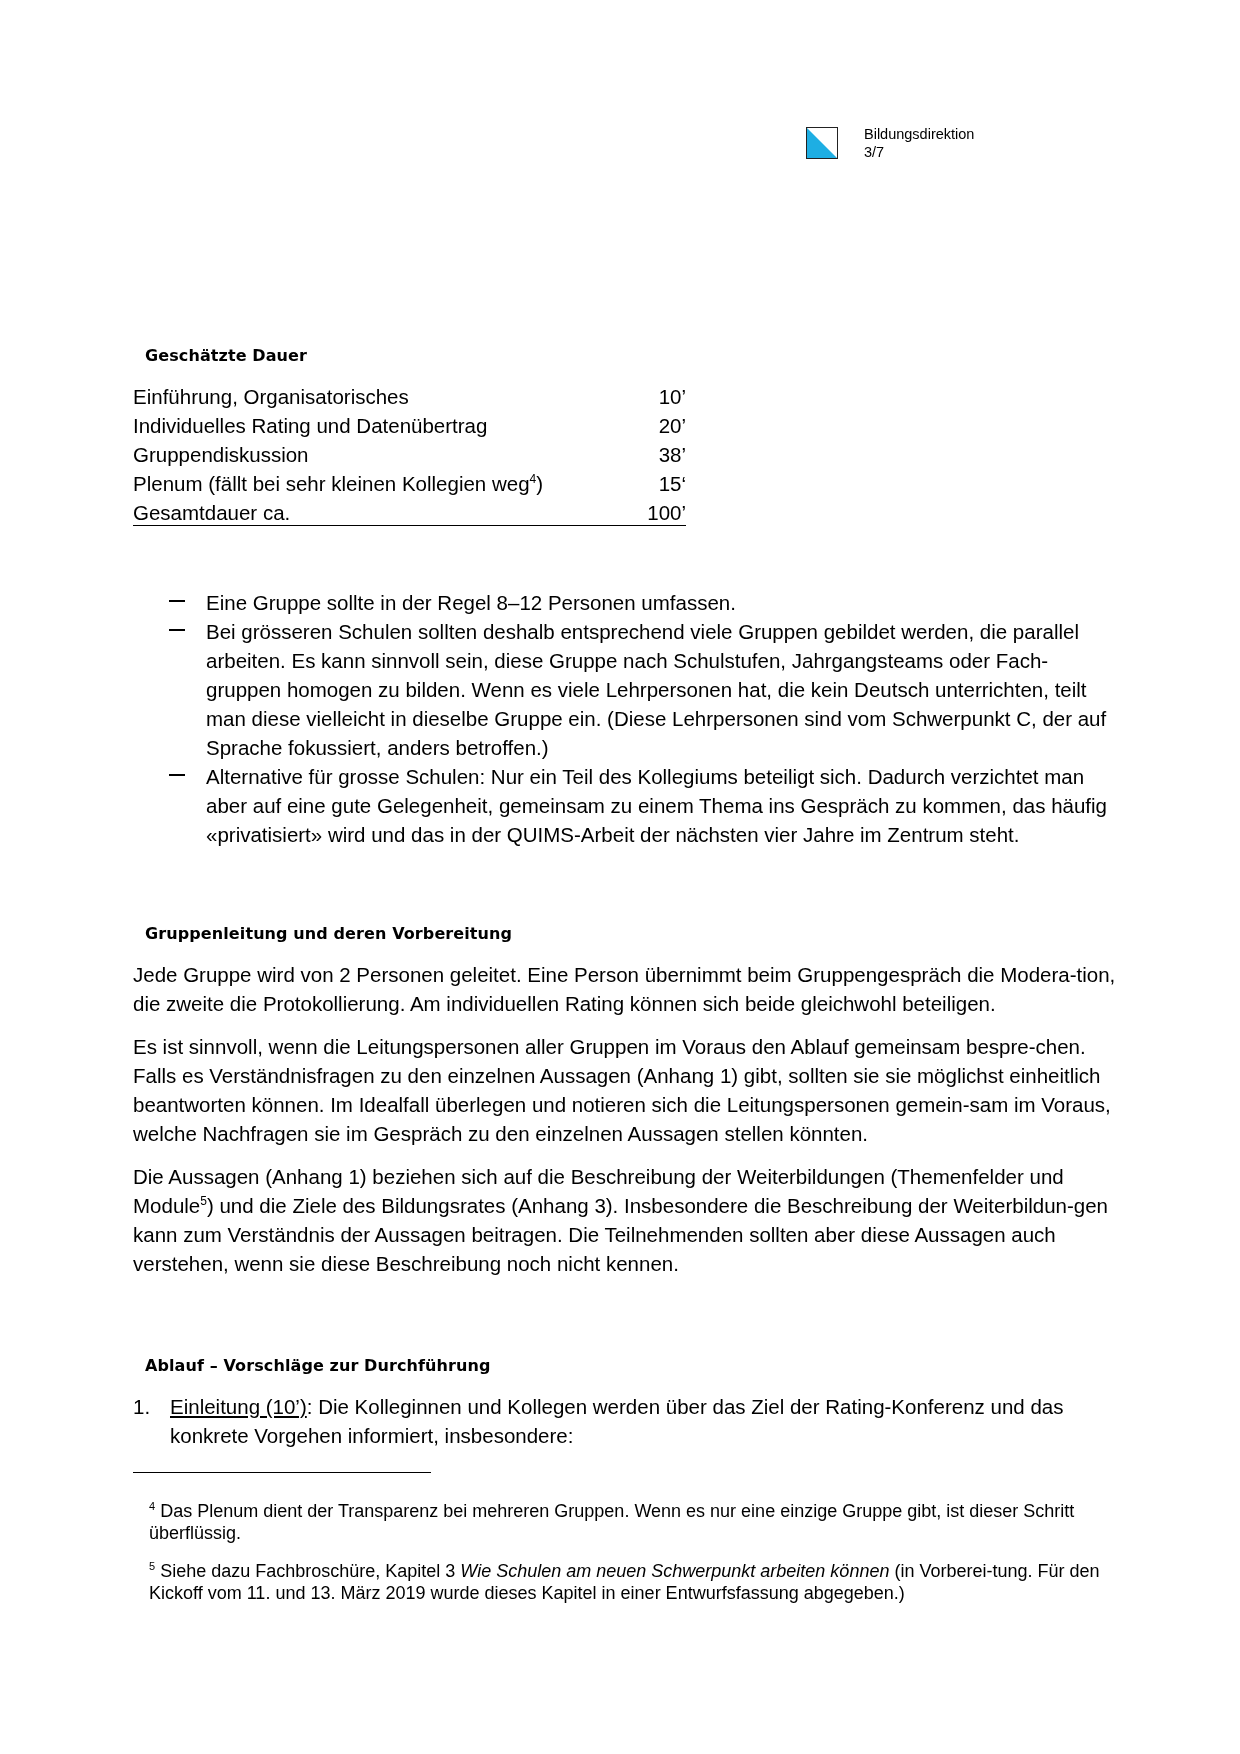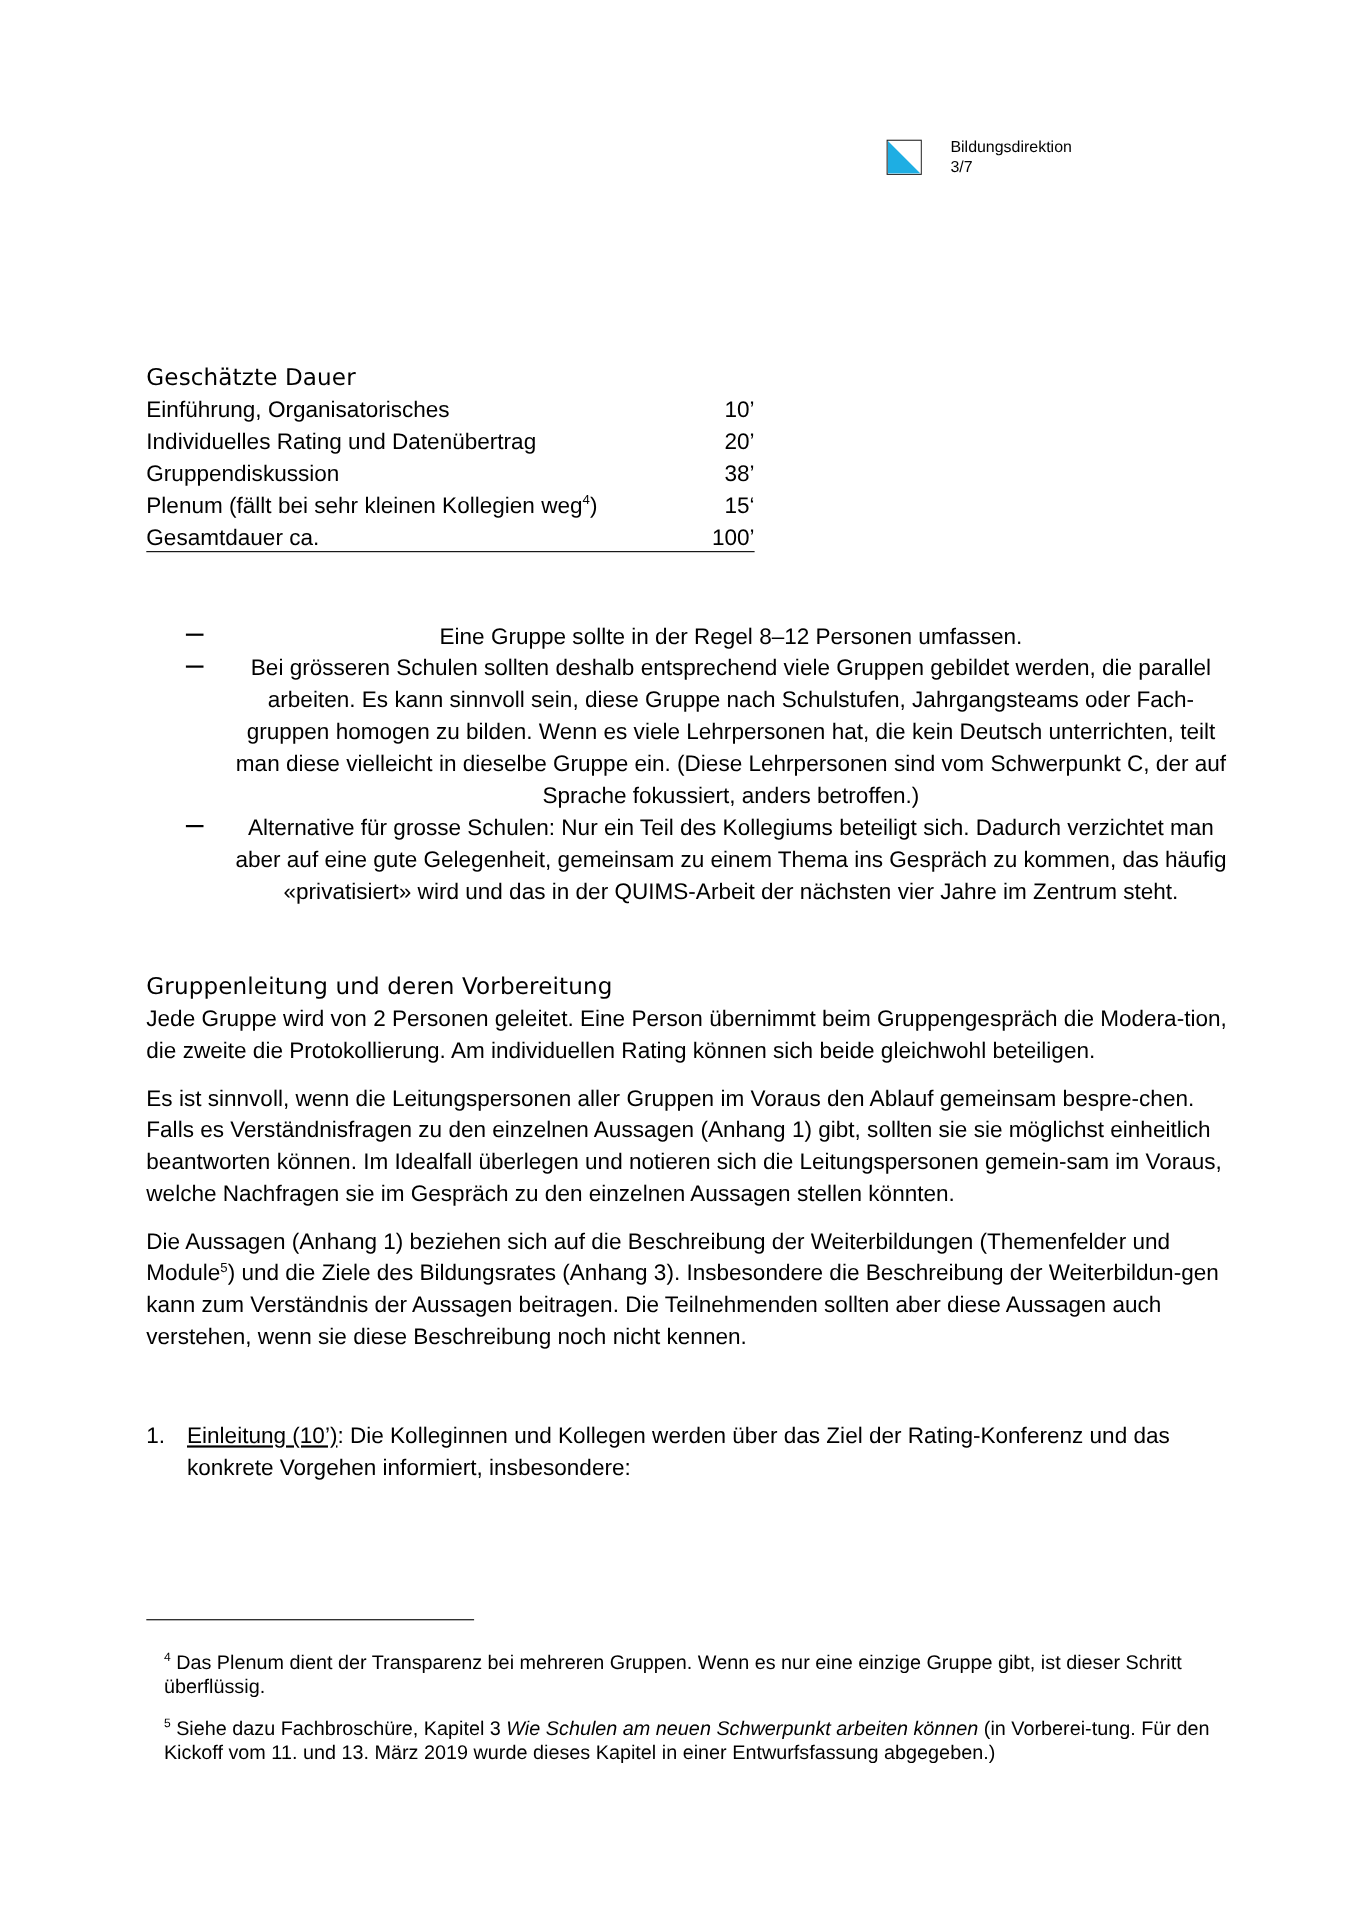--- a/index.html
+++ b/index.html
@@ -48,23 +48,23 @@
     .content {
       position: absolute;
       left: 133px;
       top: 317px;
       width: 990px;
       font-size: 20.5px;
       line-height: 29px;
     }
     h2 {
       font-family: "DejaVu Sans", sans-serif;
-      font-weight: normal;
-      font-size: 21px;
-      margin: 0;
+      font-weight: bold;
+      font-size: 16px;
+      margin: 12px;
       line-height: 29px;
       letter-spacing: 0.1px;
     }
     p { margin: 0; }
     .dur-row {
       display: flex;
       justify-content: space-between;
       width: 553px;
       height: 29px;
     }
@@ -83,21 +83,20 @@
     .section-gap-3 { height: 61px; }
     .para-gap { height: 14px; }
     ul.dash-list {
       list-style: none;
       padding: 0;
       margin: 0;
     }
     ul.dash-list li {
       position: relative;
       padding-left: 73px;
-      text-align: center;
     }
     ul.dash-list li .dash {
       position: absolute;
       left: 36px;
       top: 0;
       width: 16px;
     }
     ul.dash-list li .dash::before {
       content: "";
       position: absolute;
@@ -218,20 +217,21 @@
       <p>Jede Gruppe wird von 2 Personen geleitet. Eine Person übernimmt beim Gruppengespräch die Modera-tion, die zweite die Protokollierung. Am individuellen Rating können sich beide gleichwohl beteiligen.</p>
       <div class="para-gap"></div>
       <p>Es ist sinnvoll, wenn die Leitungspersonen aller Gruppen im Voraus den Ablauf gemeinsam bespre-chen. Falls es Verständnisfragen zu den einzelnen Aussagen (Anhang 1) gibt, sollten sie sie möglichst einheitlich beantworten können. Im Idealfall überlegen und notieren sich die Leitungspersonen gemein-sam im Voraus, welche Nachfragen sie im Gespräch zu den einzelnen Aussagen stellen könnten.</p>
       <div class="para-gap"></div>
       <p><span>Die Aussagen (Anhang 1) beziehen sich auf die Beschreibung der Weiterbildungen (Themenfelder  und Module</span><sup>5</sup><span>) und die Ziele des Bildungsrates (Anhang 3). Insbesondere die Beschreibung der Weiterbildun-gen kann zum Verständnis der Aussagen beitragen. Die Teilnehmenden sollten aber diese Aussagen auch verstehen, wenn sie diese Beschreibung noch nicht kennen.</span></p>
     </section>
 
     <div class="section-gap-3"></div>
 
     <section>
+      <h2>Ablauf – Vorschläge zur Durchführung</h2>
       <ol class="num-list">
         <li>
           <span class="num">1.</span>
           <span class="underline">Einleitung (10’)</span><span>: Die Kolleginnen und Kollegen werden über das Ziel der Rating-Konferenz und das konkrete Vorgehen informiert, insbesondere:</span>
         </li>
       </ol>
     </section>
   </div>
 
   <div class="footnote-rule"></div>

